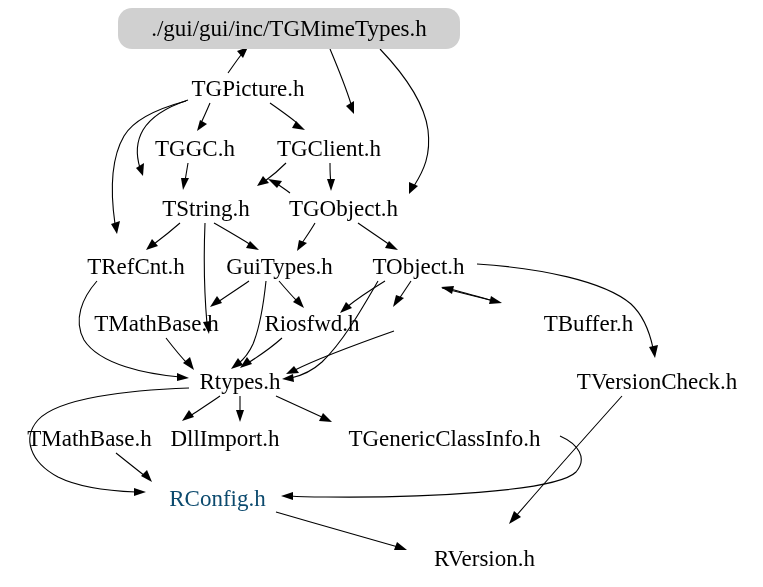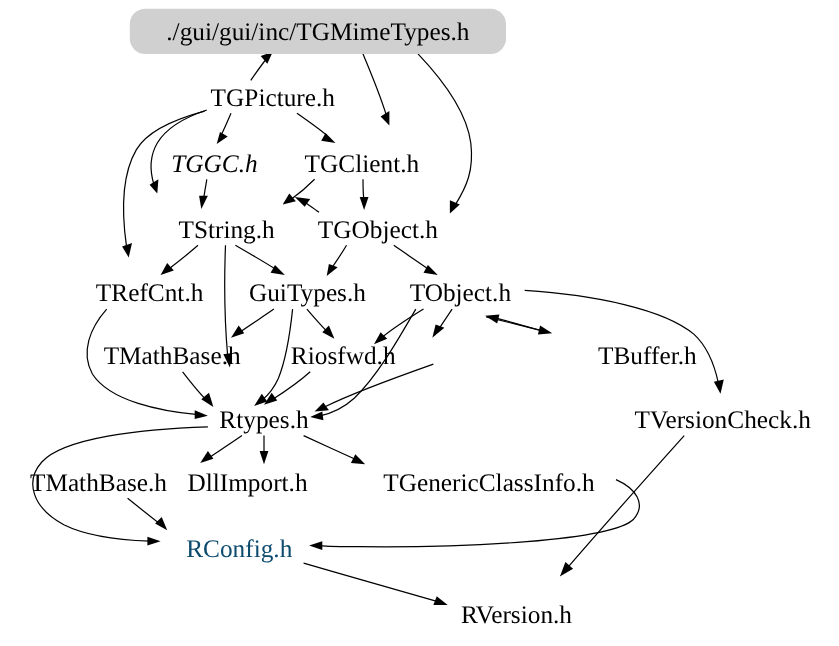--- a/index.html
+++ b/index.html
@@ -122,30 +122,30 @@
       <path class="arrow-head" d="M 152 482 L 147 470 L 141 476 Z" fill="#000000"></path>
       <path class="edge-path" d="M 560 436 C 578 444 588 458 576 472 C 556 492 420 498 326 497 C 314 497 301 497 290 496" stroke="#000000"></path>
       <path class="arrow-head" d="M 281 496 L 293 500 L 293 492 Z" fill="#000000"></path>
       <path class="edge-path" d="M 276 512 C 318 524 366 538 398 547" stroke="#000000"></path>
       <path class="arrow-head" d="M 407 550 L 397 542 L 394 550 Z" fill="#000000"></path>
       <path class="edge-path" d="M 622 396 C 596 425 548 479 516 516" stroke="#000000"></path>
       <path class="arrow-head" d="M 509 524 L 521 517 L 514 511 Z" fill="#000000"></path>
     </svg>
 <div class="node root" style="left: 118px; top: 8px; width: 342px; height: 41px; background: rgb(208, 208, 208); color: rgb(0, 0, 0);">./gui/gui/inc/TGMimeTypes.h</div>
     <div class="node" style="left: 184px; top: 74px; width: 128px; height: 28px; color: rgb(0, 0, 0);">TGPicture.h</div>
-    <div class="node" style="left: 148px; top: 134px; width: 94px; height: 28px; color: rgb(0, 0, 0); font-style: italic;">TGGC.h</div>
+    <div class="node" style="left: 148px; top: 134px; width: 94px; height: 28px; color: rgb(0, 0, 0);">TGGC.h</div>
     <div class="node" style="left: 268px; top: 134px; width: 122px; height: 28px; color: rgb(0, 0, 0);">TGClient.h</div>
     <div class="node" style="left: 279px; top: 194px; width: 129px; height: 28px; color: rgb(0, 0, 0);">TGObject.h</div>
     <div class="node" style="left: 151px; top: 194px; width: 110px; height: 28px; color: rgb(0, 0, 0);">TString.h</div>
     <div class="node" style="left: 77px; top: 252px; width: 118px; height: 28px; color: rgb(0, 0, 0);">TRefCnt.h</div>
     <div class="node" style="left: 214px; top: 252px; width: 131px; height: 28px; color: rgb(0, 0, 0);">GuiTypes.h</div>
     <div class="node" style="left: 81px; top: 309px; width: 151px; height: 28px; color: rgb(0, 0, 0);">TMathBase.h</div>
     <div class="node" style="left: 361px; top: 252px; width: 115px; height: 28px; color: rgb(0, 0, 0);">TObject.h</div>
     <div class="node" style="left: 254px; top: 309px; width: 116px; height: 28px; color: rgb(0, 0, 0);">Riosfwd.h</div>
     <div class="node" style="left: 532px; top: 309px; width: 113px; height: 28px; color: rgb(0, 0, 0);">TBuffer.h</div>
     <div class="node" style="left: 189px; top: 367px; width: 102px; height: 28px; color: rgb(0, 0, 0);">Rtypes.h</div>
     <div class="node" style="left: 559px; top: 367px; width: 196px; height: 28px; color: rgb(0, 0, 0);">TVersionCheck.h</div>
     <div class="node" style="left: 24px; top: 424px; width: 131px; height: 28px; color: rgb(0, 0, 0);">TMathBase.h</div>
     <div class="node" style="left: 159px; top: 424px; width: 132px; height: 28px; color: rgb(0, 0, 0);">DllImport.h</div>
     <div class="node" style="left: 329px; top: 424px; width: 231px; height: 28px; color: rgb(0, 0, 0); text-align: right;">TGenericClassInfo.h</div>
     <div class="node" style="left: 159px; top: 484px; width: 117px; height: 28px; color: #0c4a6e;">RConfig.h</div>
-    <div class="node" style="left: 404px; top: 544px; width: 131px; height: 28px; color: rgb(0, 0, 0);">RVersion.h</div>
+    <div class="node" style="left: 419px; top: 544px; width: 131px; height: 28px; color: rgb(0, 0, 0);">RVersion.h</div>
   </div>
 
 </body></html>

